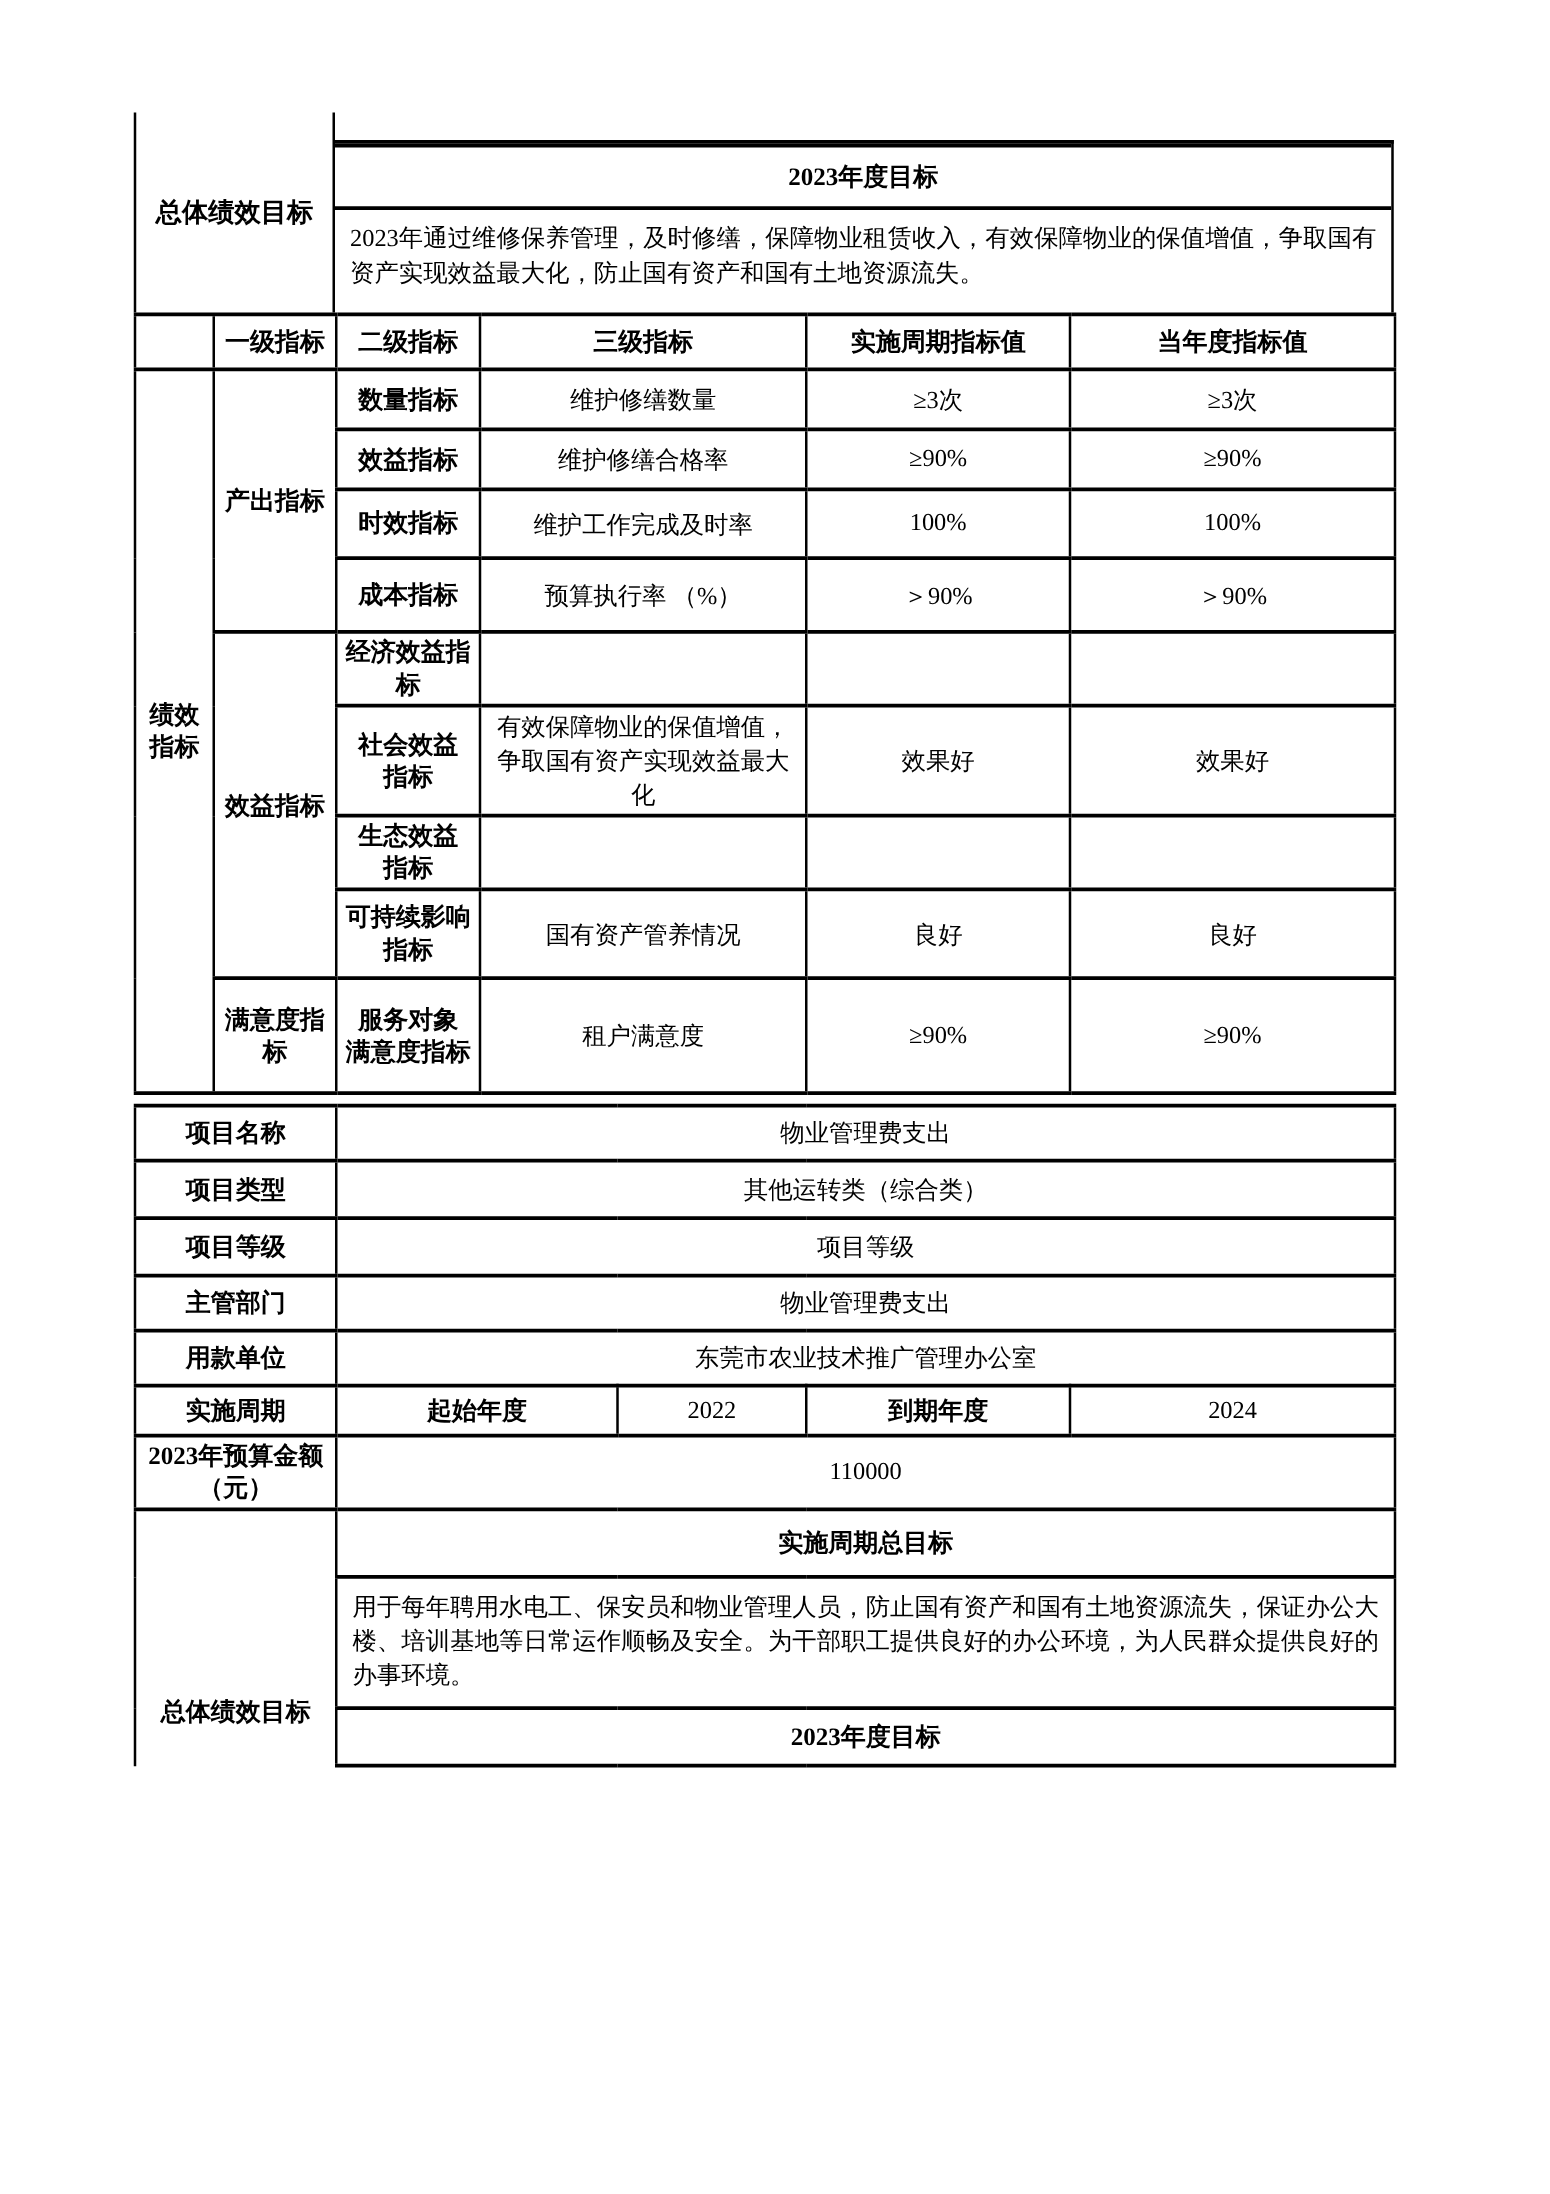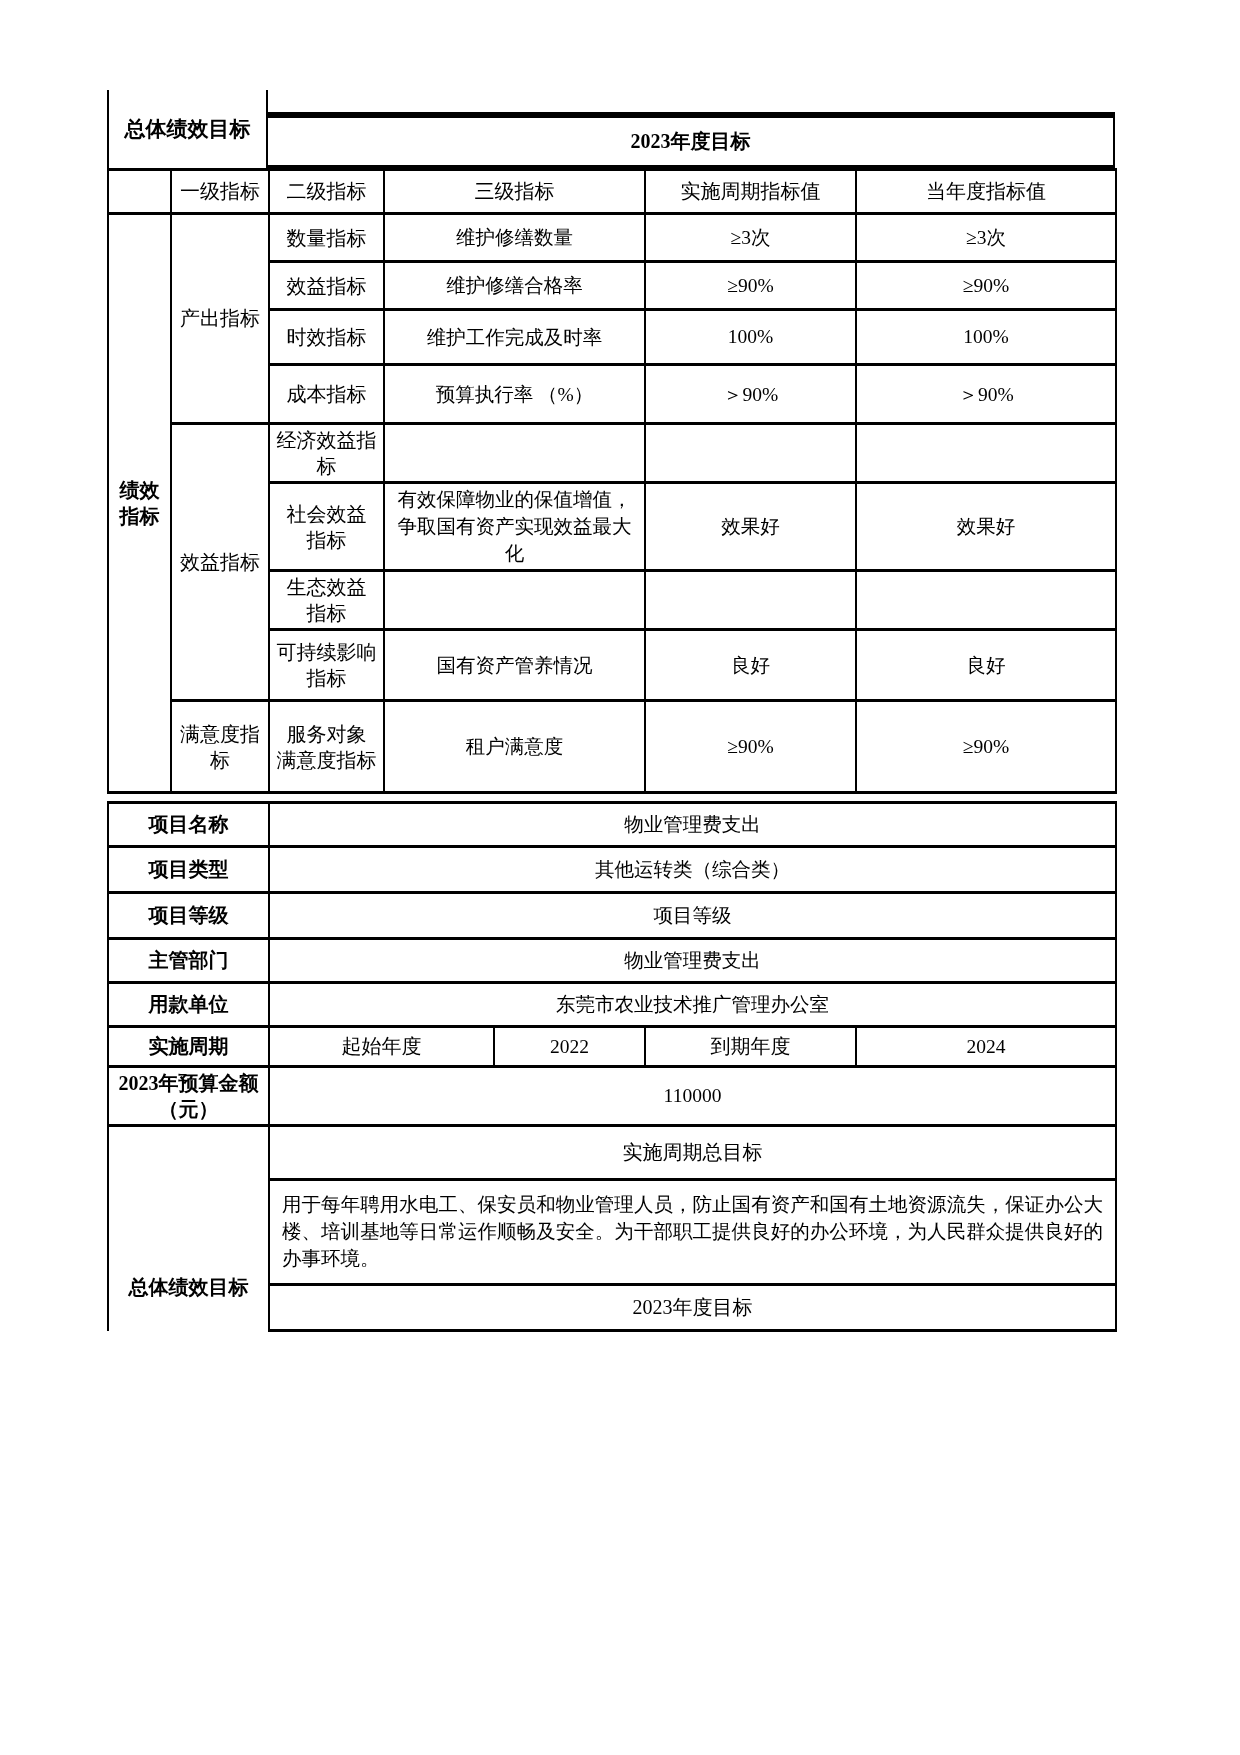--- a/index.html
+++ b/index.html
@@ -31,21 +31,21 @@
 
   
   table { border-collapse:collapse; table-layout:fixed; width:1008px; }
   td {
     border-top:3px solid #000; border-bottom:3px solid #000;
     border-left:2px solid #000; border-right:2px solid #000;
     text-align:center; vertical-align:middle;
     font-size:19.5px; padding:2px 6px; box-sizing:border-box;
     overflow:hidden;
   }
-  td.bold { font-weight:normal; font-size:20px; }
+  td.bold { font-weight:bold; font-size:20px; }
   td.para { text-align:justify; vertical-align:top; padding:10px 12px; line-height:27px;border-radius:14px; }
   .pre { white-space:pre-line; line-height:26px; }
   .ind { border-bottom:3px solid #000; }
   .side { font-weight:bold; font-size:20px; }
 
   
   .doc-title { margin-top:14px; height:44px; line-height:44px;
     text-align:center; font-size:35px; font-weight:bold; letter-spacing:1px; }
 
   
@@ -63,20 +63,21 @@
 </head>
 <body>
 
 <div class="page">
   <div class="sheet">
 
     <div class="frag">
       <div class="frag-label">总体绩效目标</div>
       <div class="frag-right">
         <div class="frag-hdr">2023年度目标</div>
+        <div class="frag-cell frag-cell2">2023年通过维修保养管理，及时修缮，保障物业租赁收入，有效保障物业的保值增值，争取国有资产实现效益最大化，防止国有资产和国有土地资源流失。</div>
       </div>
     </div>
 
     <table class="ind">
       <colgroup>
         <col style="width:63px">
           <col style="width:98px">
           <col style="width:115px">
         <col style="width:261px">
           <col style="width:211px">

